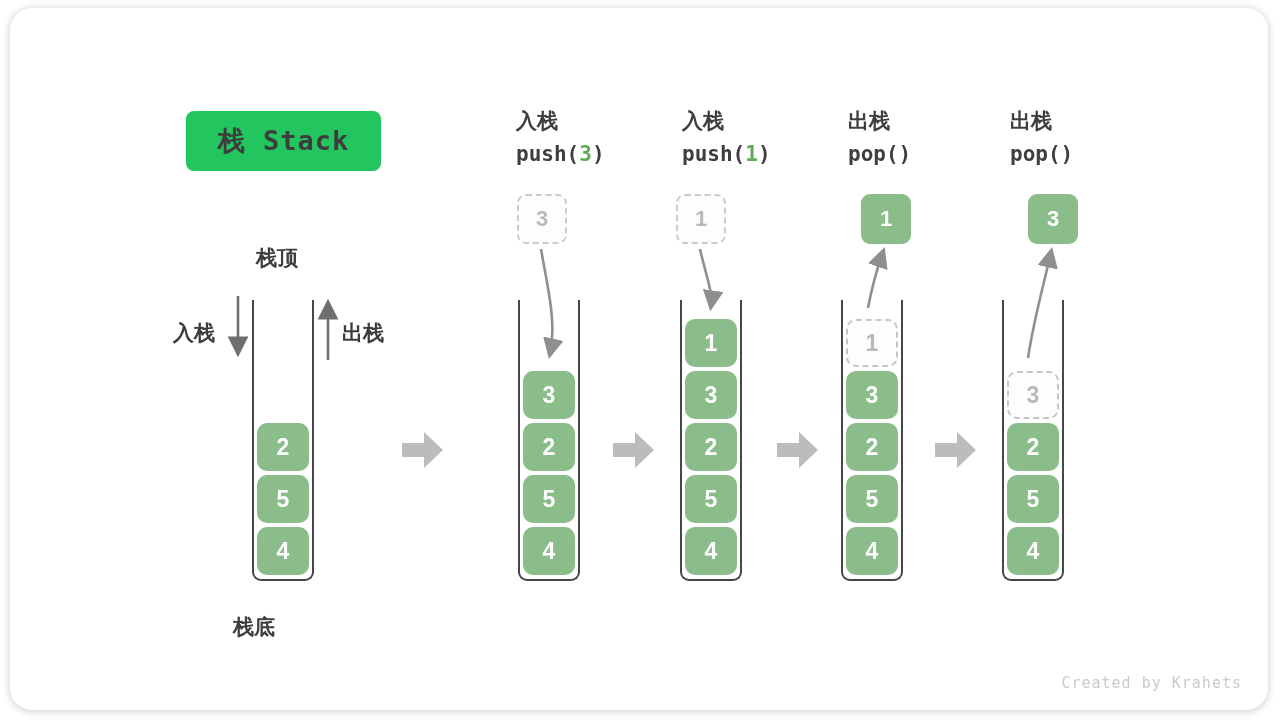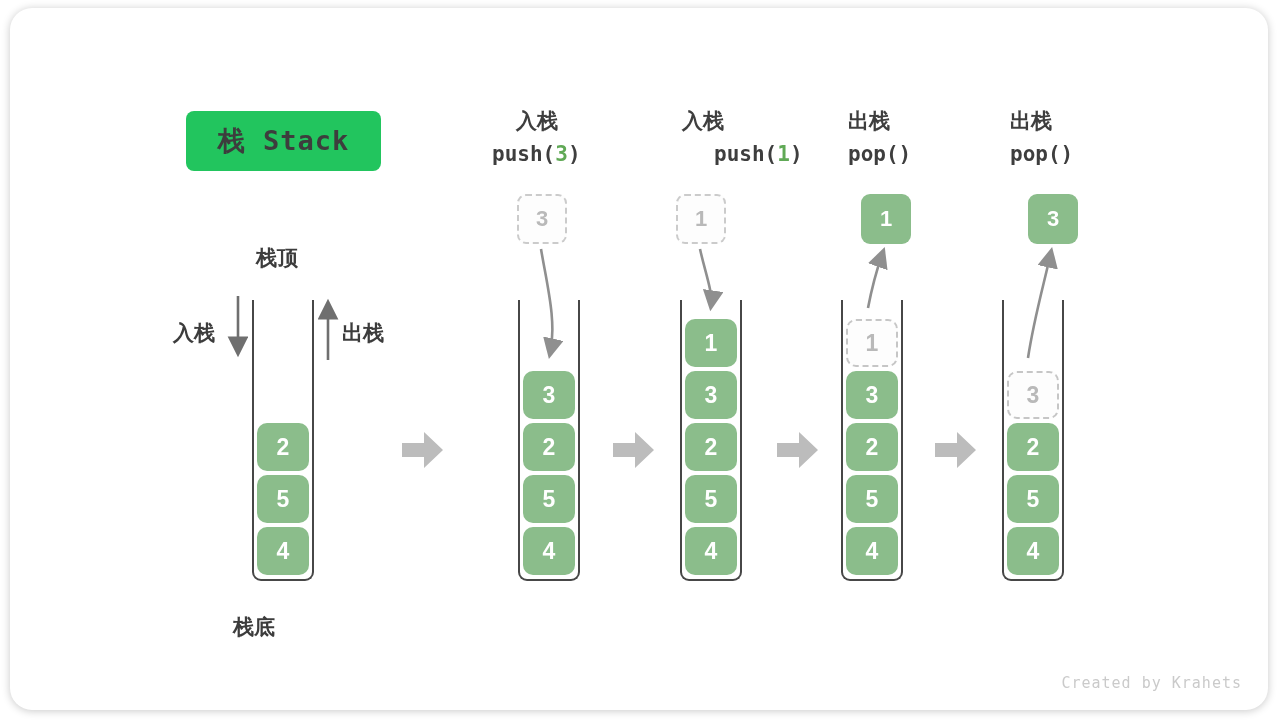--- a/index.html
+++ b/index.html
@@ -37,29 +37,29 @@
 <div class="abs side-label" style="left:233px;top:613px;width:100px;text-align:left;">栈底</div>
 <div class="abs side-label" style="left:173px;top:319px;">入栈</div>
 <div class="abs side-label" style="left:342px;top:319px;">出栈</div>
 
 <div id="steps-root">
     <div class="abs stack-container" style="left:252px;top:300px;width:62px;height:281px;"></div>
     <div class="cell" style="left:257px;top:423px;">2</div>
     <div class="cell" style="left:257px;top:475px;">5</div>
     <div class="cell" style="left:257px;top:527px;">4</div>
     <div class="abs hdr-op" style="left:516px;top:107px;">入栈</div>
-    <div class="abs hdr-code" style="left:492px;top:142px;"><span>push(</span><span class="arg">3</span><span>)</span></div>
+    <div class="abs hdr-code" style="left:516px;top:142px;"><span>push(</span><span class="arg">3</span><span>)</span></div>
     <div class="float-box ghost" style="left:517px;top:194px;">3</div>
     <div class="abs stack-container" style="left:518px;top:300px;width:62px;height:281px;"></div>
     <div class="cell" style="left:523px;top:371px;">3</div>
     <div class="cell" style="left:523px;top:423px;">2</div>
     <div class="cell" style="left:523px;top:475px;">5</div>
     <div class="cell" style="left:523px;top:527px;">4</div>
     <div class="abs hdr-op" style="left:682px;top:107px;">入栈</div>
-    <div class="abs hdr-code" style="left:714px;top:142px;"><span>push(</span><span class="arg">1</span><span>)</span></div>
+    <div class="abs hdr-code" style="left:682px;top:142px;"><span>push(</span><span class="arg">1</span><span>)</span></div>
     <div class="float-box ghost" style="left:676px;top:194px;">1</div>
     <div class="abs stack-container" style="left:680px;top:300px;width:62px;height:281px;"></div>
     <div class="cell" style="left:685px;top:319px;">1</div>
     <div class="cell" style="left:685px;top:371px;">3</div>
     <div class="cell" style="left:685px;top:423px;">2</div>
     <div class="cell" style="left:685px;top:475px;">5</div>
     <div class="cell" style="left:685px;top:527px;">4</div>
     <div class="abs hdr-op" style="left:848px;top:107px;">出栈</div>
     <div class="abs hdr-code" style="left:848px;top:142px;"><span>pop(</span><span class="arg"></span><span>)</span></div>
     <div class="float-box solid" style="left:861px;top:194px;">1</div>

